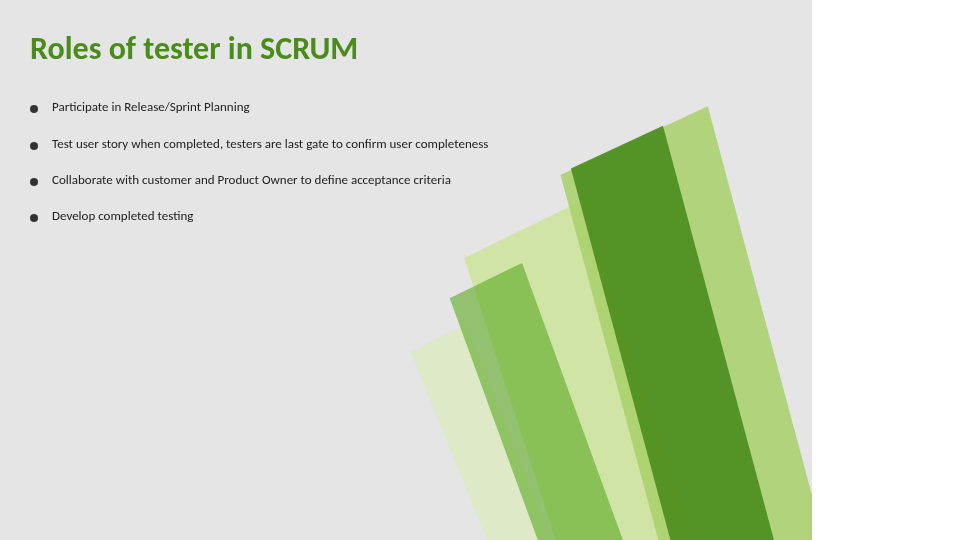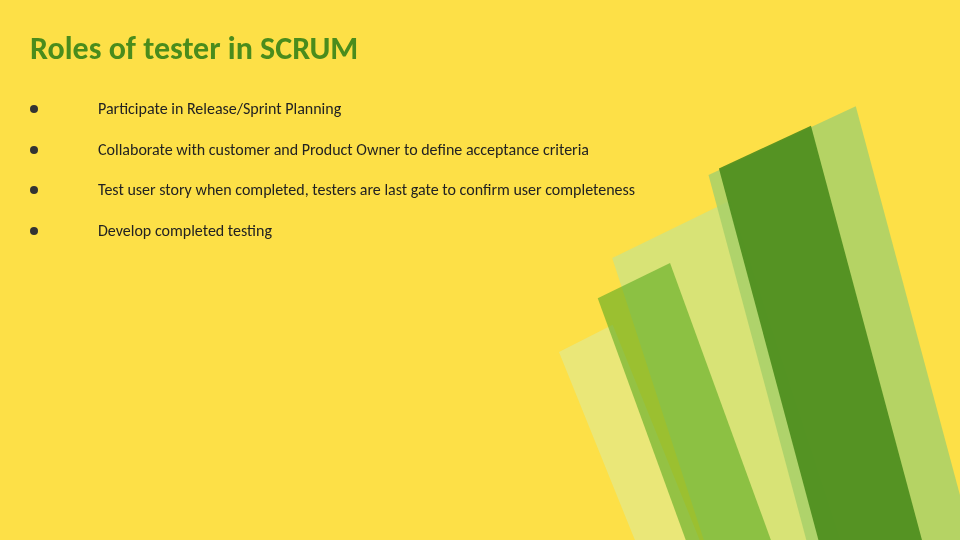--- a/index.html
+++ b/index.html
@@ -11,23 +11,23 @@
     body {
       width: 960px;
       height: 540px;
       overflow: hidden;
       background: #ffffff;
       font-family: 'Calibri', 'Segoe UI', Arial, sans-serif;
       position: relative;
     }
 
     .slide-container {
-      width: 960px;
+      width: 812px;
       height: 540px;
-      background: #fde047;
+      background: #e5e5e5;
       position: relative;
       overflow: hidden;
     }
 
     
     .deco-shapes {
       position: absolute;
       right: 0;
       bottom: 0;
       width: 320px;
@@ -116,25 +116,24 @@
     .bullet-list {
       list-style: none;
       padding: 0;
       margin: 0;
     }
 
     .bullet-list li {
       display: flex;
       align-items: flex-start;
       margin-bottom: 18px;
-      font-size: 16px;
+      font-size: 13px;
       color: #222222;
       line-height: 1.4;
       max-width: 680px;
-      gap: 46px;
     }
 
     .bullet-dot {
       display: inline-block;
       width: 8px;
       height: 8px;
       background: #333;
       border-radius: 50%;
       margin-top: 7px;
       margin-right: 14px;
@@ -162,25 +161,25 @@
 
     <h1 class="slide-title">Roles of tester in SCRUM</h1>
 
     <ul class="bullet-list">
     <li>
           <span class="bullet-dot"></span>
           <span class="bullet-text">Participate in Release/Sprint Planning</span>
         </li>
         <li>
           <span class="bullet-dot"></span>
-          <span class="bullet-text">Collaborate with customer and Product Owner to define acceptance criteria</span>
+          <span class="bullet-text">Test user story when completed, testers are last gate to confirm user completeness</span>
         </li>
         <li>
           <span class="bullet-dot"></span>
-          <span class="bullet-text">Test user story when completed, testers are last gate to confirm user completeness</span>
+          <span class="bullet-text">Collaborate with customer and Product Owner to define acceptance criteria</span>
         </li>
         <li>
           <span class="bullet-dot"></span>
           <span class="bullet-text">Develop completed testing</span>
         </li>
       </ul>
 
   </div>
 </div>
 

